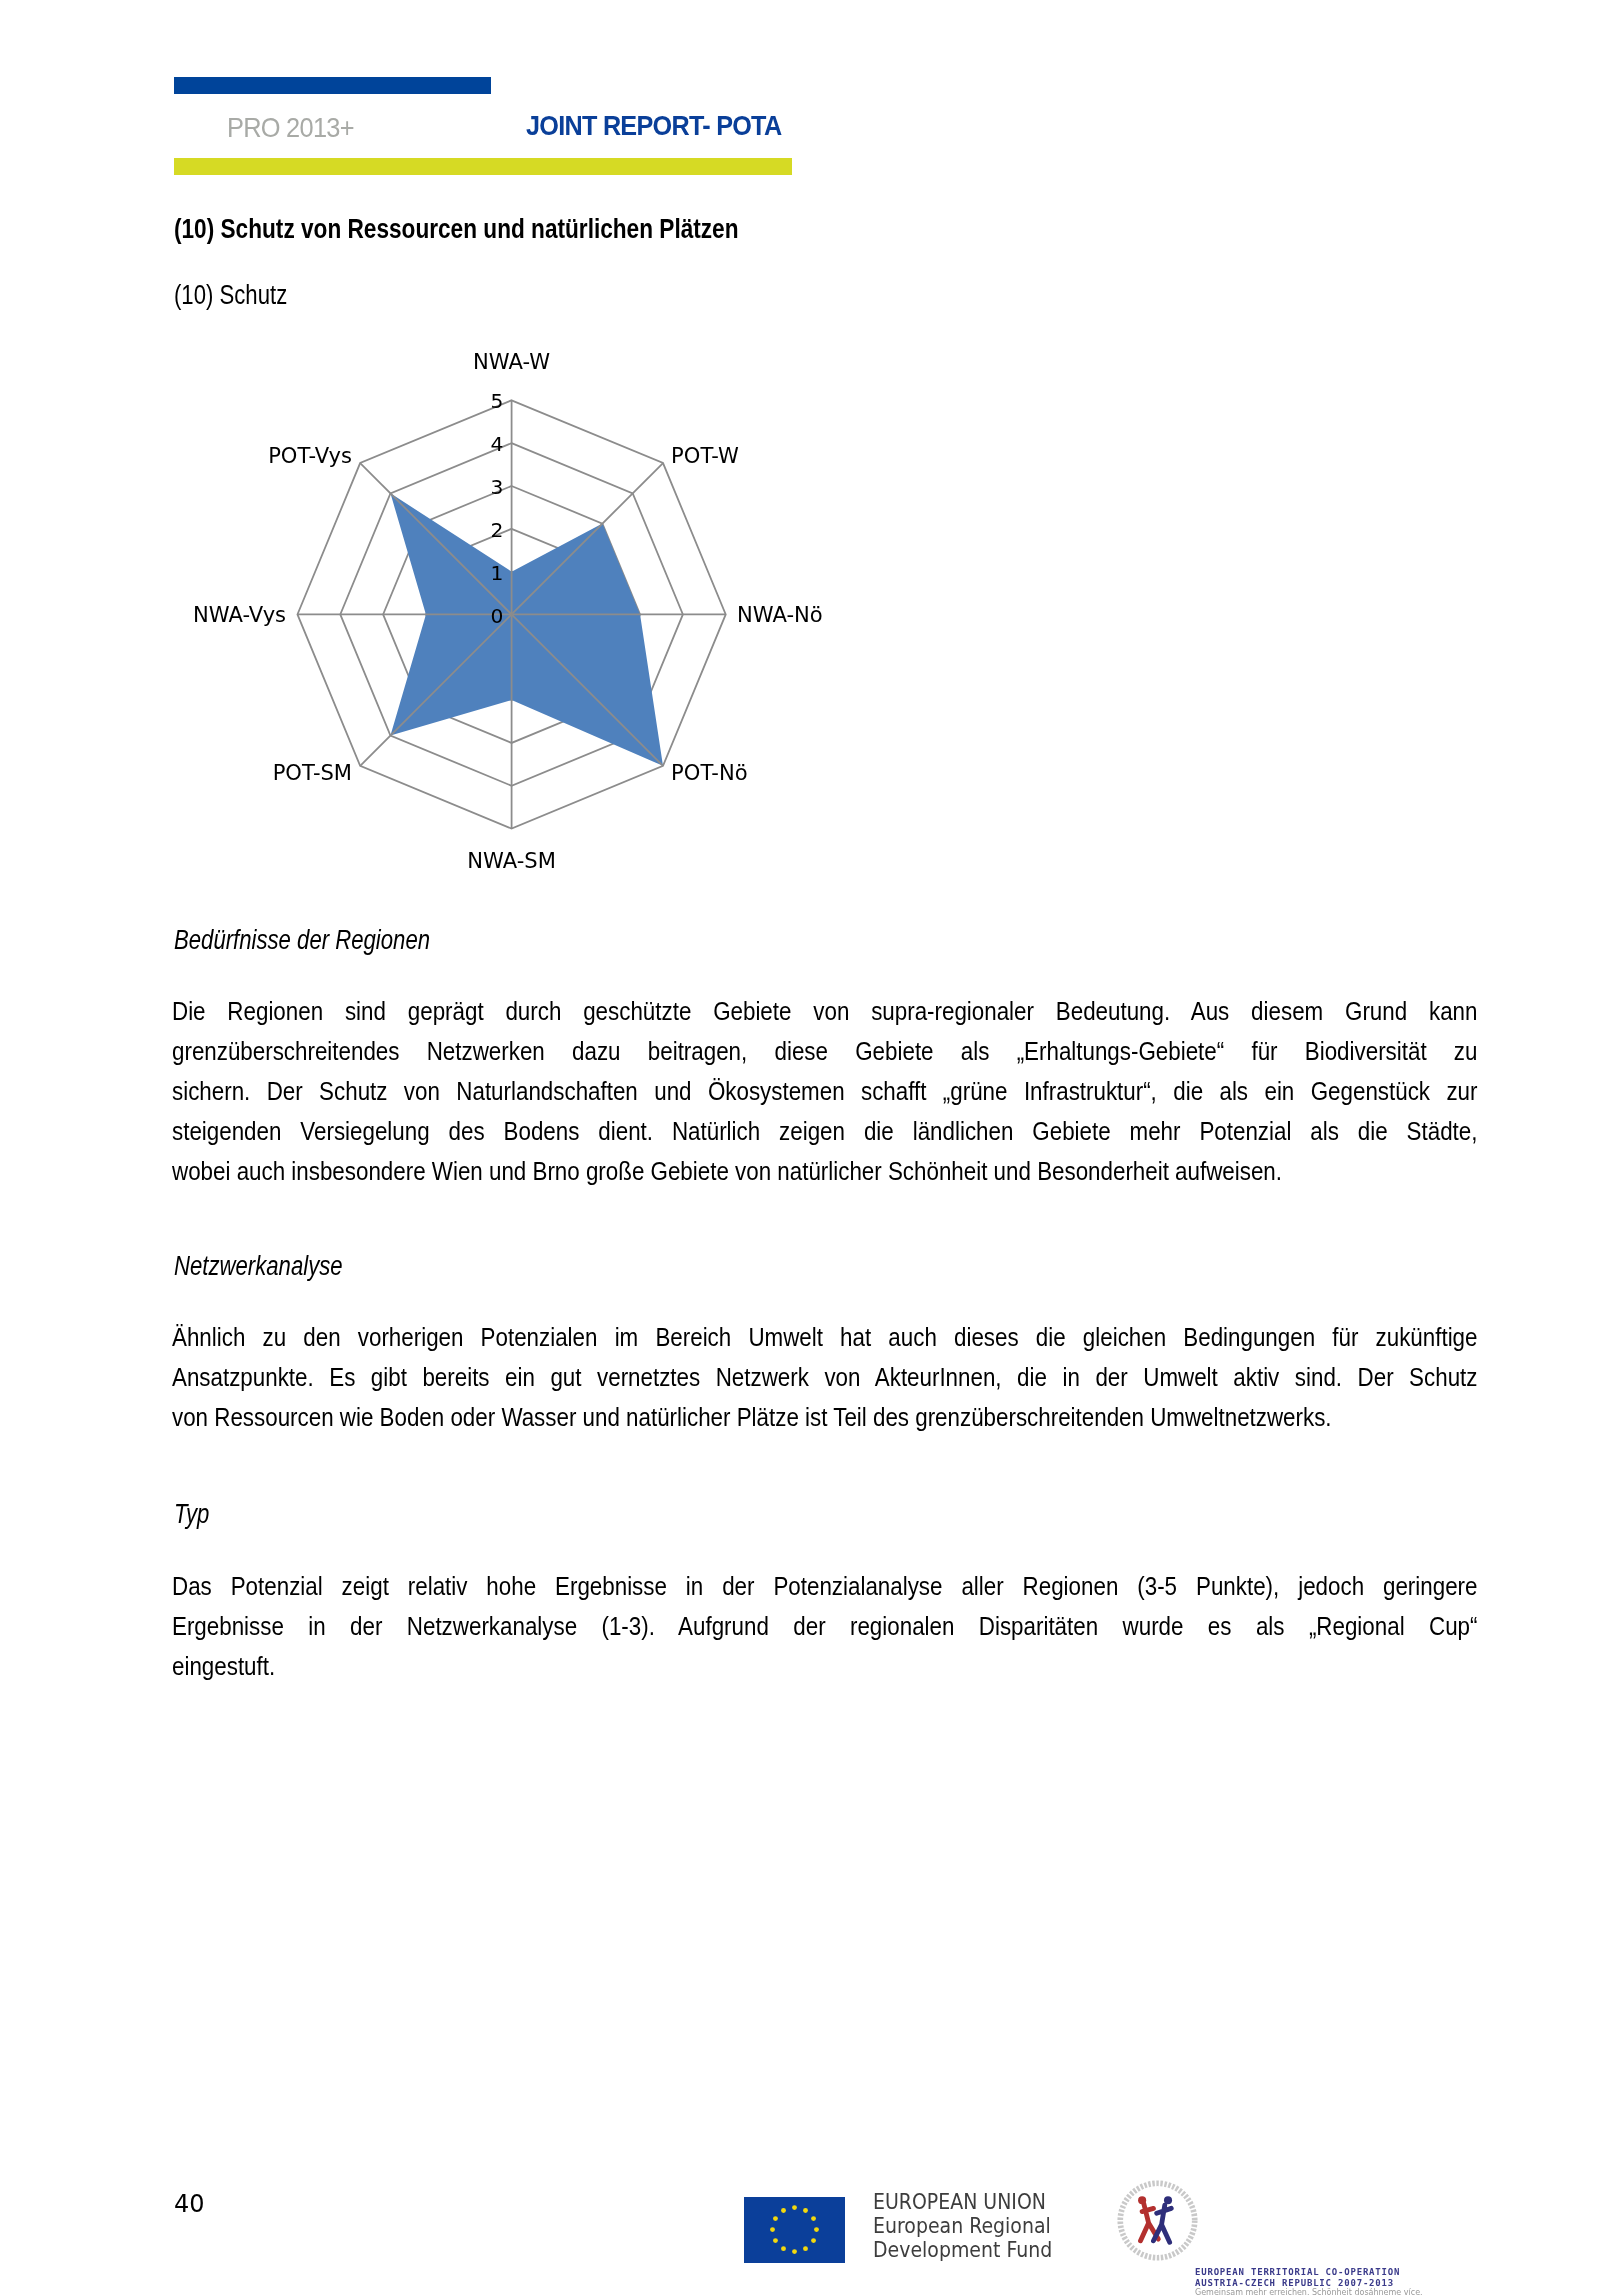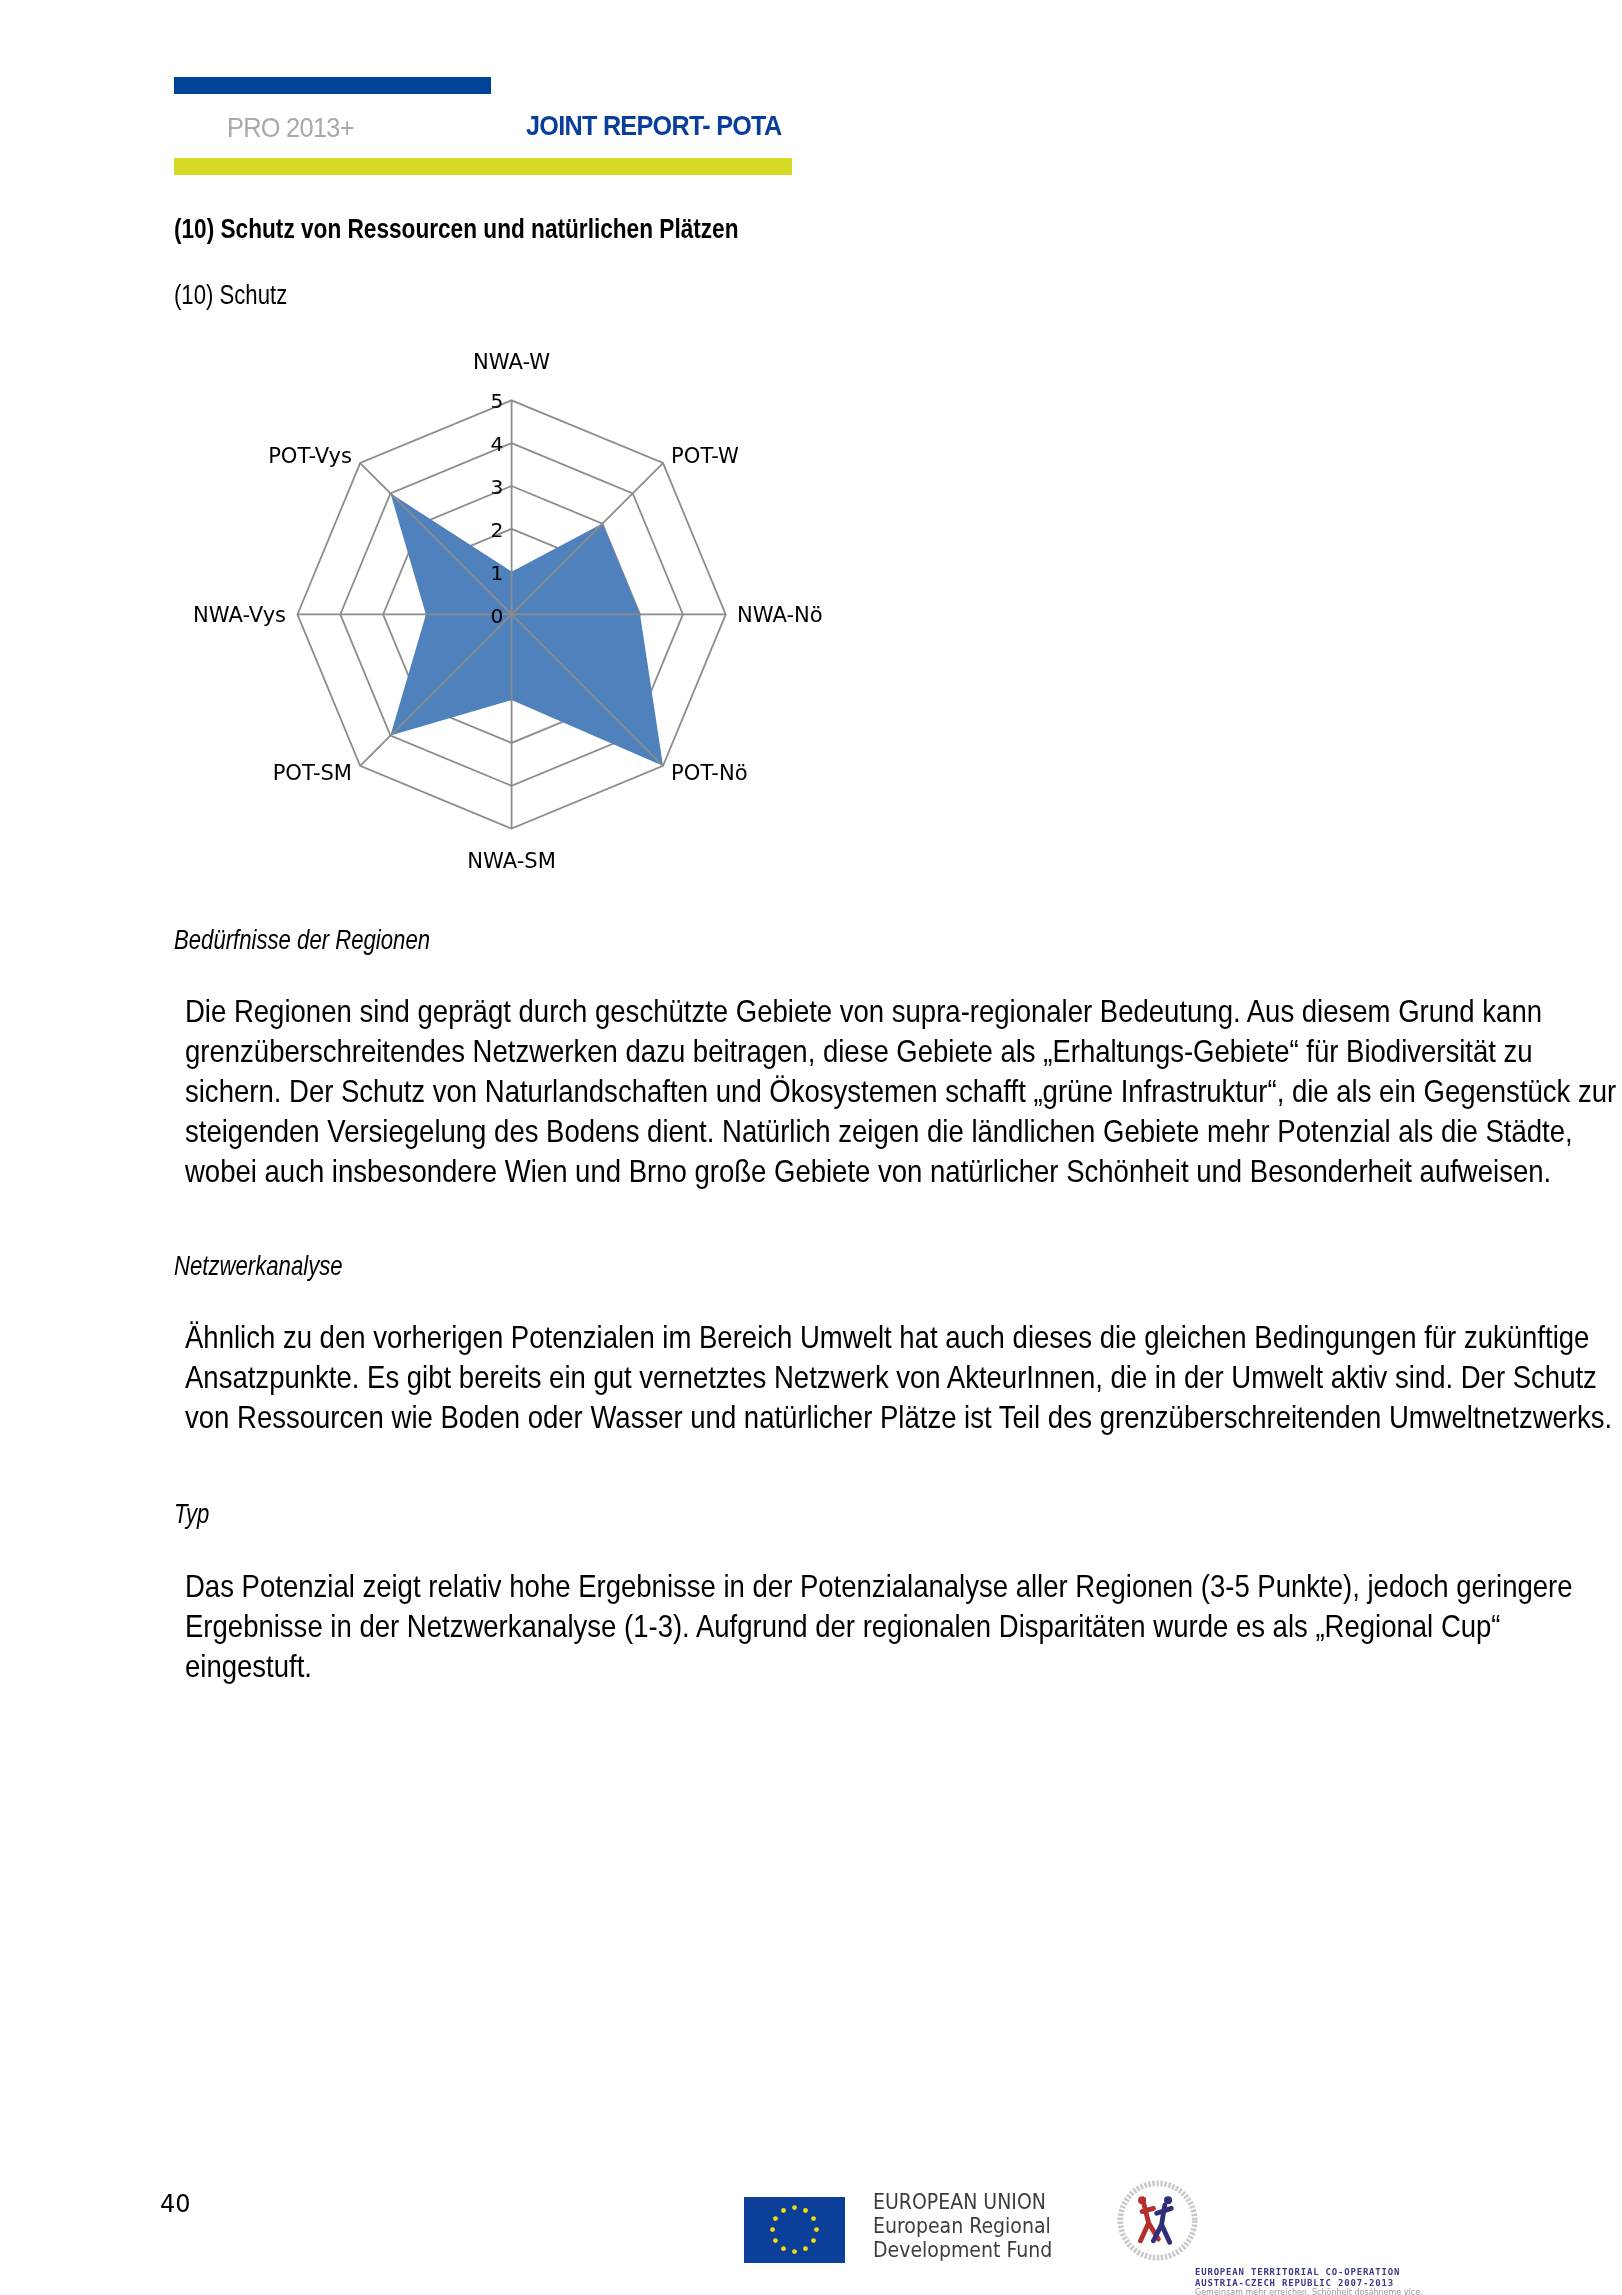--- a/index.html
+++ b/index.html
@@ -19,26 +19,26 @@
   .narrow { transform: scaleX(0.82); transform-origin: left top; white-space: nowrap; }
 
   .h1 { left: 174px; top: 213px; font-size: 27.6px; font-weight: bold; }
   .sub { left: 174px; top: 280px; font-size: 27px; }
 
   .chart { left: 162px; top: 349px; width: 730px; height: 552px; }
   .chart svg { display: block; }
   .chart text { font-family: "DejaVu Sans", sans-serif; }
 
   .sec-title { left: 174px; font-size: 27px; font-style: italic; }
-  .para { left: 185px; width: 1306px; font-size: 32px; line-height: 40px; }
+  .para { left: 172px; width: 1306px; font-size: 26px; line-height: 40px; }
   .para .line { display: block; height: 40px; white-space: nowrap; text-align: justify;
                 text-align-last: justify; transform: scaleX(0.86); transform-origin: left top; width: 1518px; }
   .para .line.last { text-align-last: left; }
 
-  .page-num { left: 160px; top: 2190px; font-size: 24px; font-family: "DejaVu Sans", sans-serif; }
+  .page-num { left: 174px; top: 2190px; font-size: 24px; font-family: "DejaVu Sans", sans-serif; }
 
   
   .eu-flag { left: 744px; top: 2197px; width: 101px; height: 66px; background: #0b3f9a; }
   .eu-text { left: 873px; top: 2190px; font-size: 22px; line-height: 24px; color: #3d3d3d;
              font-family: "DejaVu Sans", sans-serif; transform: scaleX(0.86); transform-origin: left top; white-space: nowrap; }
   .coop-logo { left: 1113px; top: 2176px; width: 89px; height: 89px; }
   .coop-text { left: 1195px; top: 2227px; font-size: 9px; line-height: 10.5px; color: #3a3a8a;
                font-family: "DejaVu Sans Mono", monospace; font-weight: bold; letter-spacing: 0.8px; white-space: nowrap; margin-top: 40px; }
   .coop-tag { color: #999; font-weight: normal; font-family: "DejaVu Sans", sans-serif; letter-spacing: 0; font-size: 8px; }
 </style>

